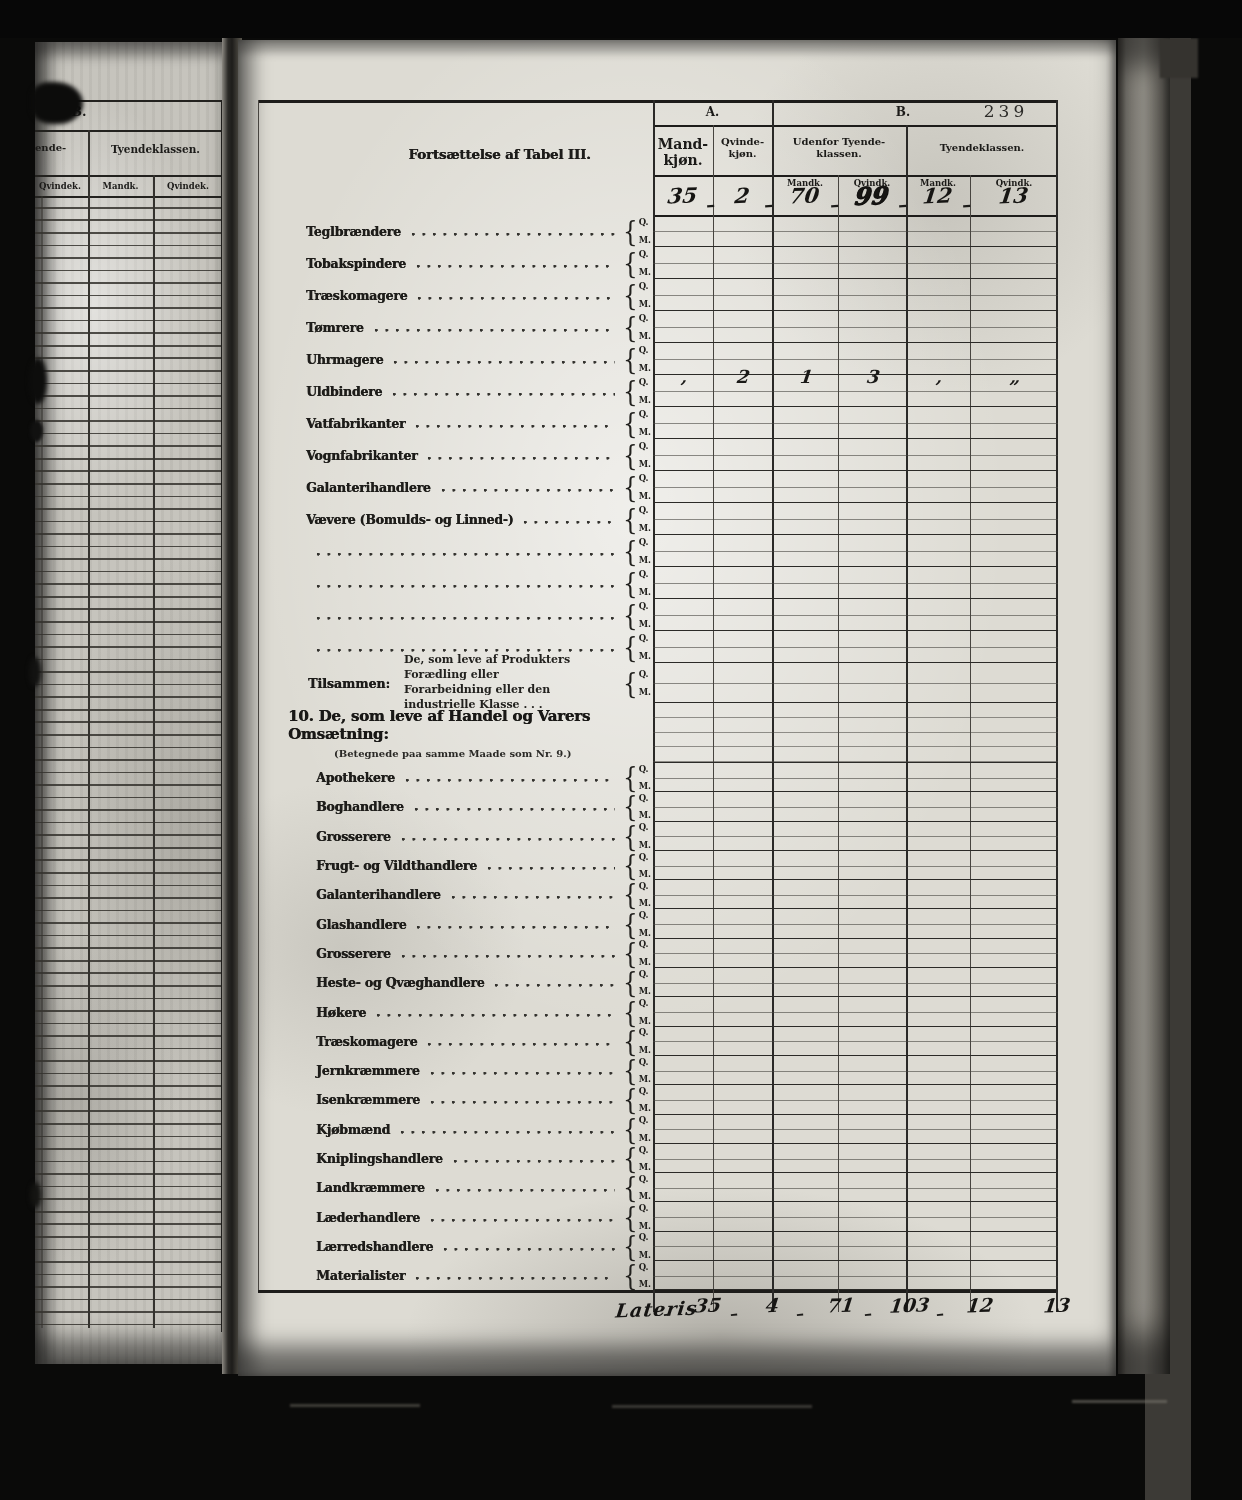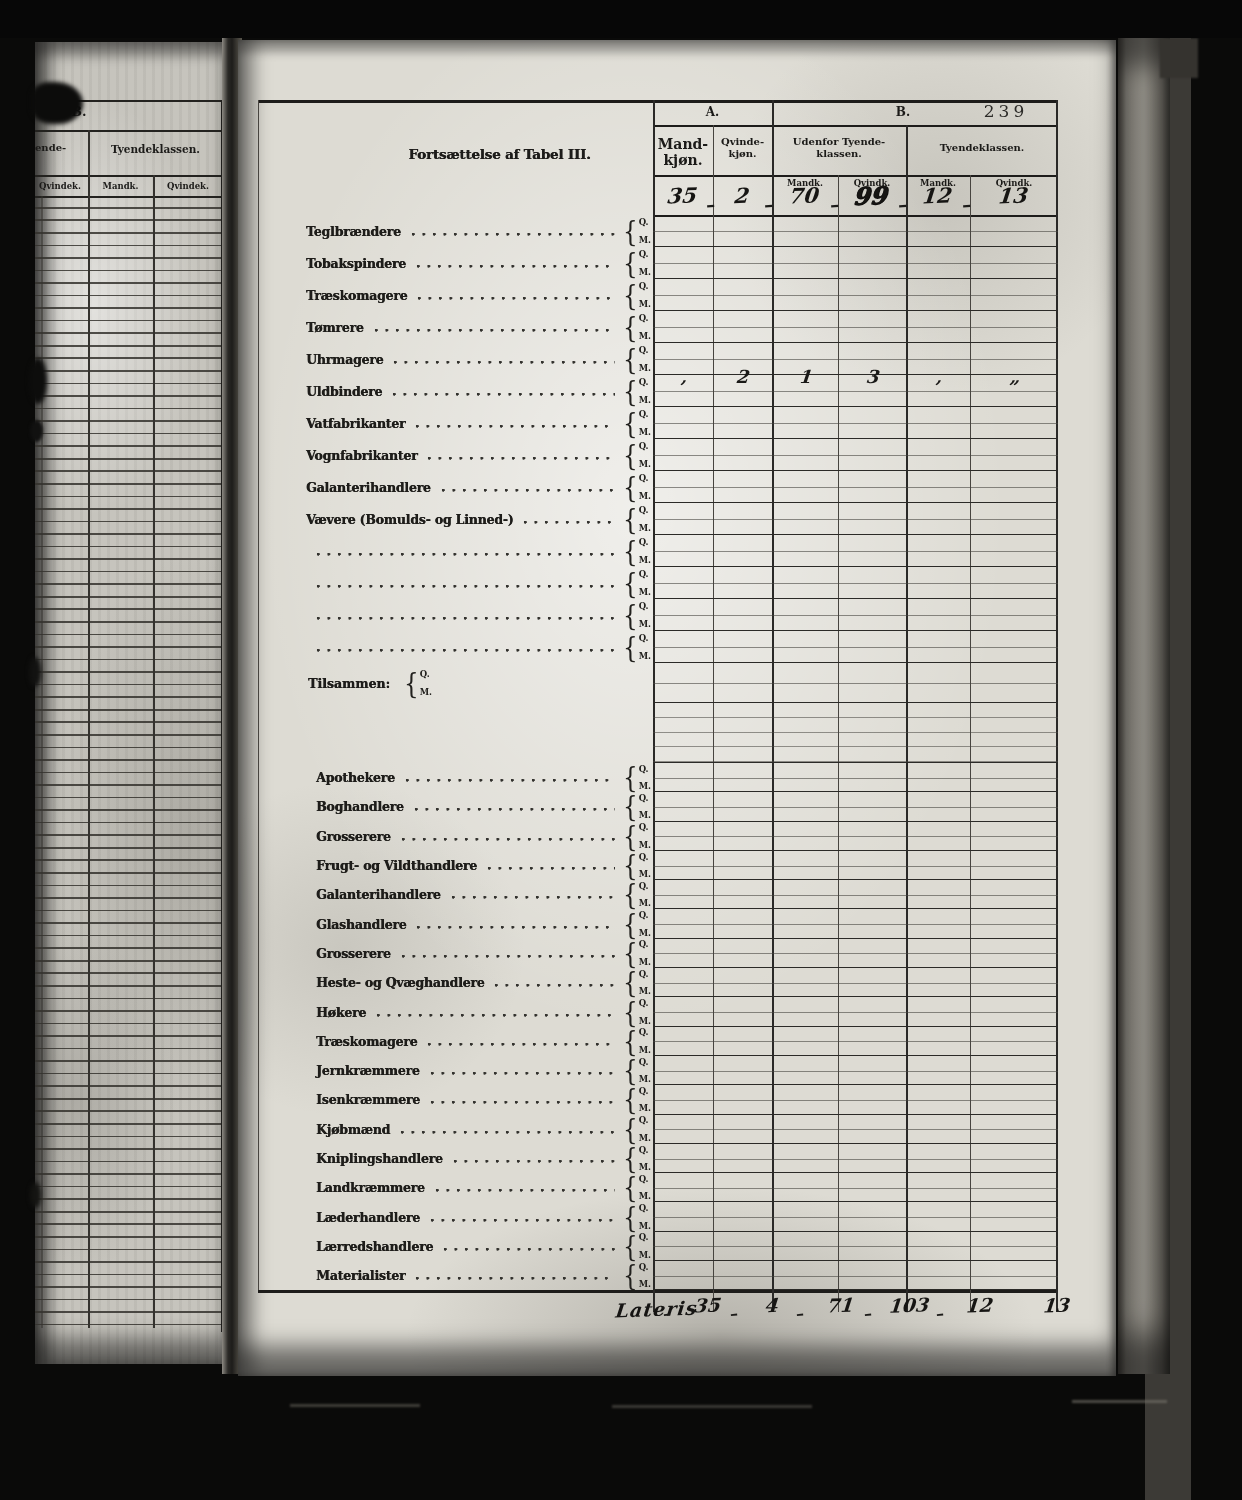--- a/index.html
+++ b/index.html
@@ -699,33 +699,41 @@
                   <b class="hw2"></b>
                 </span>
               </div>
               <i class="row-mid"></i>
             </div>
           </div>
 
         <div class="occ-row" id="tilsammen">
           <div class="desc">
             <span class="til-label">Tilsammen:</span>
+            <span class="til-text">
+              <span>De, som leve af Produkters Forædling eller</span><br>
+              <span>Forarbeidning eller den industrielle Klasse . . .</span>
+            </span>
             <span class="qm">
               <span class="brace">{</span>
               <span class="qmcol">
                 <i>Q.</i>
                 <i>M.</i>
               </span>
             </span>
           </div>
           <div class="numgrid"></div>
           <i class="row-mid"></i>
         </div>
 
         <div class="occ-row" id="sec10-head">
+          <div class="desc">
+            <span class="sec10-title">10. De, som leve af Handel og Varers Omsætning:</span>
+            <span class="sec10-note">(Betegnede paa samme Maade som Nr. 9.)</span>
+          </div>
           <div class="numgrid"></div>
         </div>
 
         <div class="sec10">
 
             <div class="occ-row s10">
               <div class="desc">
                 <span class="occ-label">Apothekere</span>
                 <span class="dots"></span>
                 <span class="qm">

